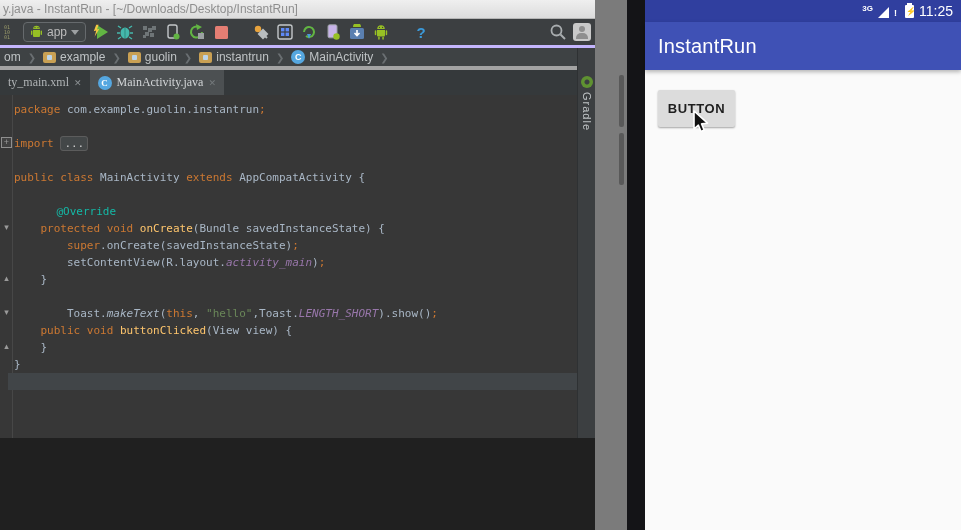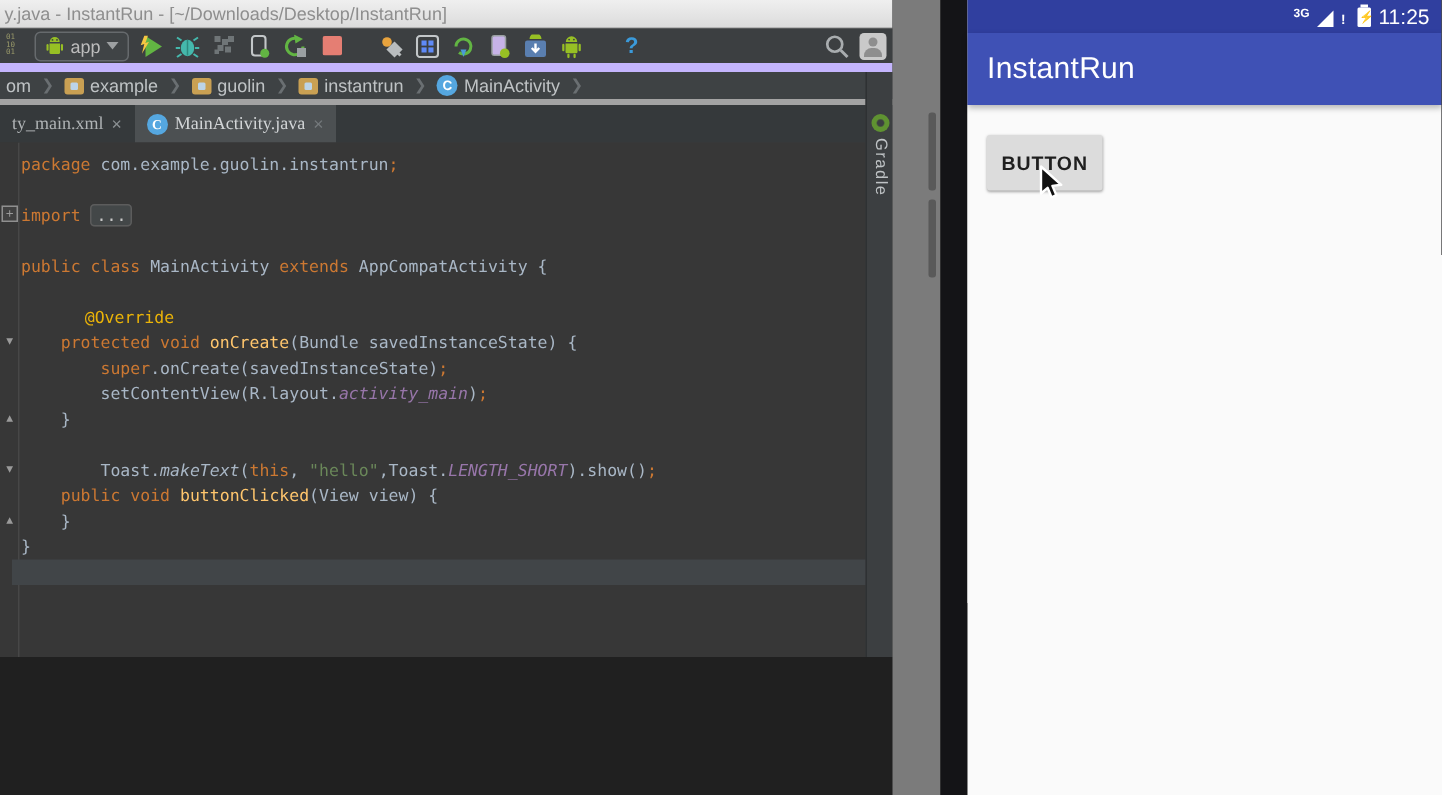--- a/index.html
+++ b/index.html
@@ -4,21 +4,21 @@
 <style>
   * { margin:0; padding:0; box-sizing:border-box; }
   html,body { width:961px; height:530px; overflow:hidden; background:#000; }
   body { font-family:"Liberation Sans", sans-serif; }
   .screen { position:relative; width:961px; height:530px; background:#202020; }
 
   
   .ide { position:absolute; left:0; top:0; width:595px; height:438px; background:#3c3f41; display:flex; flex-direction:column; }
   .titlebar { height:19px; background:linear-gradient(#efefef,#dcdcdc); border-bottom:1px solid #b6b6b6;
               color:#8e8e8e; font-size:12px; line-height:18px; padding-left:3px; white-space:nowrap; overflow:hidden; }
-  .toolbar { height:29px; background:#3c3f41; border-bottom:6px solid #c4b5fd; display:flex; align-items:center; padding:0 4px; gap:6px; }
+  .toolbar { height:29px; background:#3c3f41; border-bottom:3px solid #c4b5fd; display:flex; align-items:center; padding:0 4px; gap:6px; }
   .tb-ic { width:18px; height:18px; display:flex; align-items:center; justify-content:center; flex:none; }
   .vcs-cut { width:13px; height:18px; color:#9a9a6a; font-size:5px; line-height:5px; font-family:"DejaVu Sans Mono",monospace; overflow:hidden; display:flex; flex-direction:column; justify-content:center; }
   .combo { height:20px; border:1px solid #666a6d; border-radius:4px; display:flex; align-items:center; gap:4px; padding:0 6px; color:#bcbcbc; font-size:12px; background:#404446; }
   .combo .caret { width:0; height:0; border-left:4px solid transparent; border-right:4px solid transparent; border-top:5px solid #9da0a2; }
   .tb-gap { width:10px; flex:none; }
   .tb-spacer { flex:1; }
   .help-q { color:#3b9ada; font-weight:bold; font-size:15px; }
   .avatar-box { width:18px; height:18px; background:#c9c9c9; border-radius:3px; position:relative; }
   .avatar-box::before { content:""; position:absolute; left:6px; top:3px; width:6px; height:6px; border-radius:50%; background:#8e8e8e; }
   .avatar-box::after { content:""; position:absolute; left:3px; top:10px; width:12px; height:6px; border-radius:5px 5px 0 0; background:#8e8e8e; }
@@ -37,21 +37,21 @@
   .tab.active .close { color:#74797c; }
 
   .editor-wrap { flex:1; position:relative; background:#373737; overflow:hidden; }
   .gutter { position:absolute; left:0; top:0; bottom:0; width:13px; border-right:1px solid #474747; background:#373737; }
   .gmark { position:absolute; left:1px; width:11px; height:11px; color:#9a9a9a; font-size:9px; line-height:10px; text-align:center; }
   .gmark.plus { border:1px solid #8f8f8f; background:#414141; font-size:9px; line-height:9px; }
   .code-area { position:absolute; left:14px; right:20px; top:6px; font-family:"DejaVu Sans Mono",monospace; font-size:11px; line-height:17px; }
   .code-line { height:17px; white-space:pre; color:#a9b7c6; }
   .code-line.caret-line { background:#414548; margin-left:-6px; padding-left:6px; margin-right:-14px; }
   .tk-kw { color:#cc7832; } .tk-semi { color:#cc7832; }
-  .tk-ann { color:#eab308;padding-left:16px; } .tk-decl { color:#ffc66d; }
+  .tk-ann { color:#14b8a6;padding-left:16px; } .tk-decl { color:#ffc66d; }
   .tk-sf { color:#9876aa; font-style:italic; } .tk-sm { color:#a9b7c6; font-style:italic; }
   .tk-str { color:#6a8759; }
   .tk-fold { background:#434748; border:1px solid #5c5c5c; border-radius:3px; padding:0 3px; color:#c8c8c8; }
   .check { position:absolute; right:8px; top:2px; color:#5dbb4f; font-size:13px; font-weight:bold; }
 
   .tool-strip { position:absolute; right:0; top:48px; bottom:0; width:18px; background:#3c3f41; border-left:1px solid #2e3133; }
   .gradle-tab { position:absolute; top:28px; left:0; width:18px; display:flex; flex-direction:column; align-items:center; gap:4px; color:#bfc3c5; font-size:11px; }
   .gradle-tab .vtext { writing-mode:vertical-rl; letter-spacing:1px; }
   .gradle-ic { width:12px; height:12px; border-radius:50%; background:radial-gradient(circle at 50% 50%, #3c3f41 0 2px, #5f9231 3px 6px); }
 

